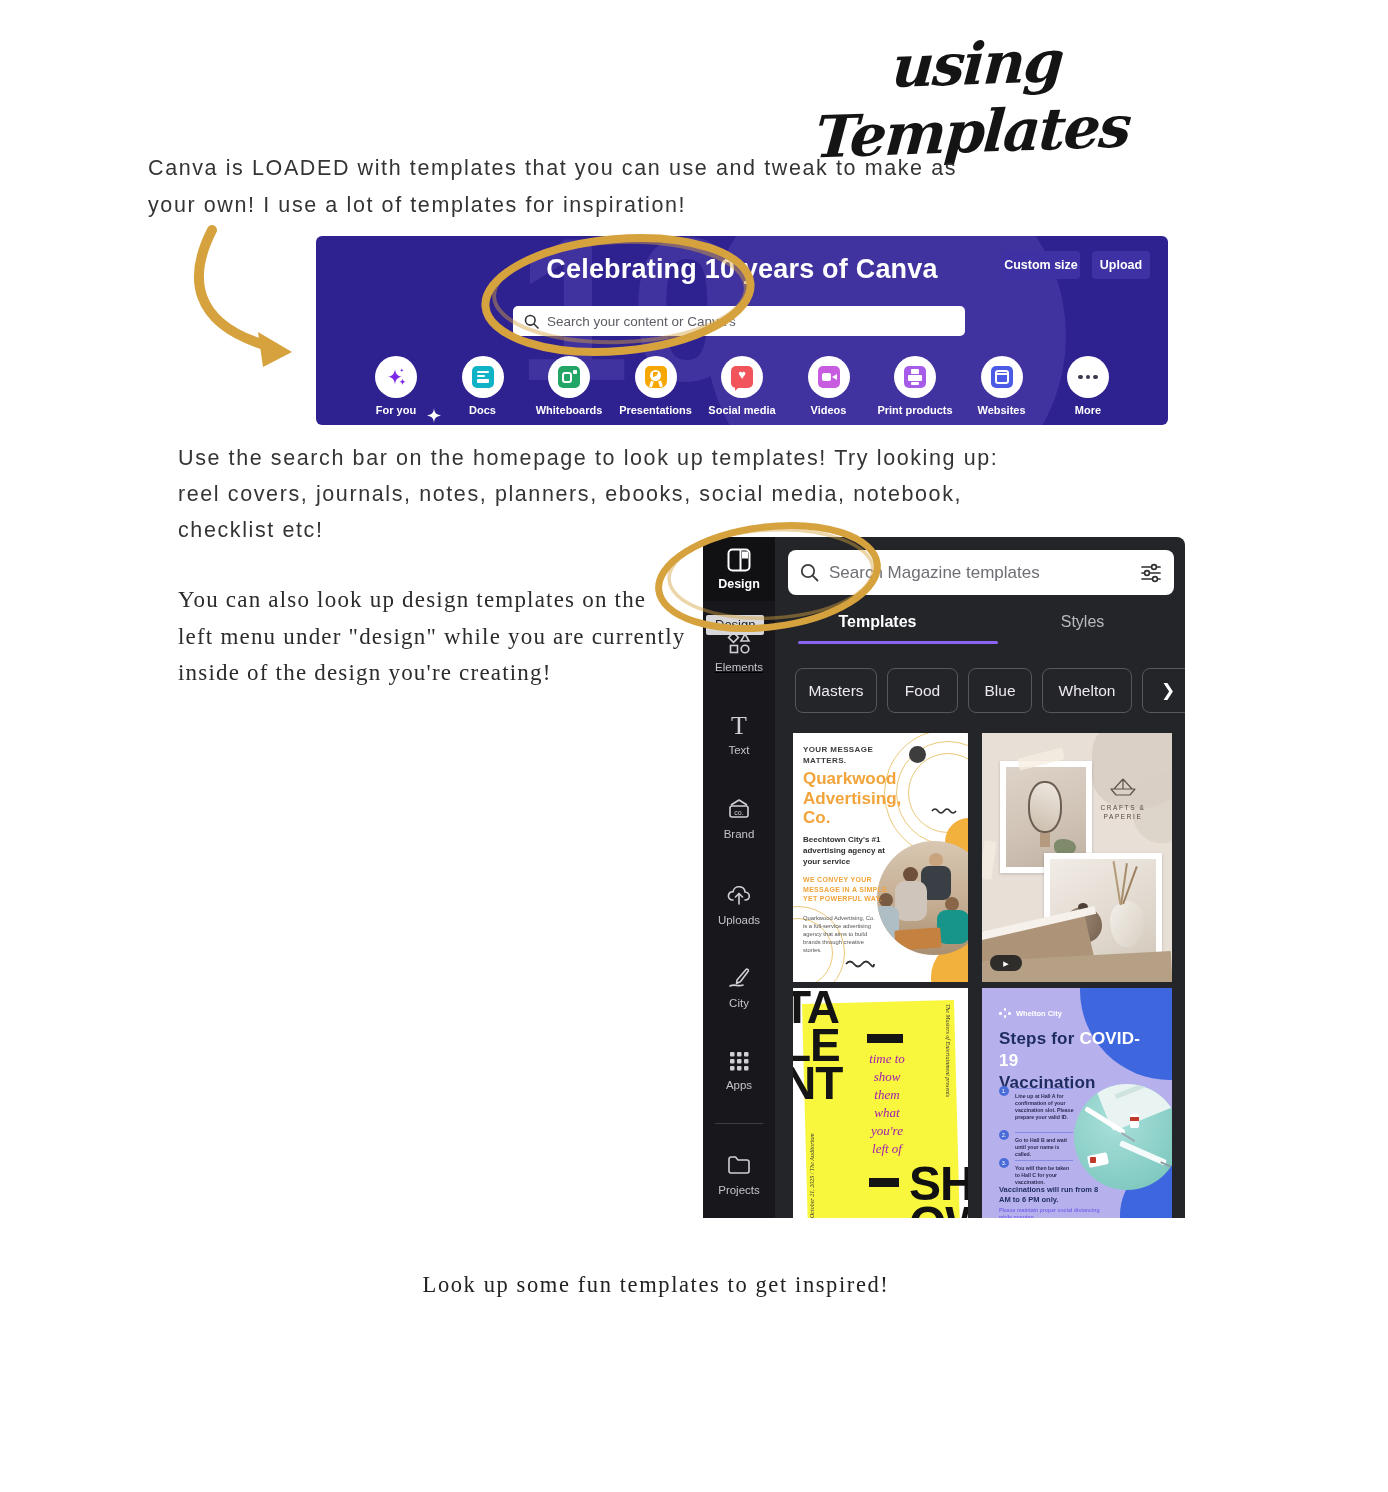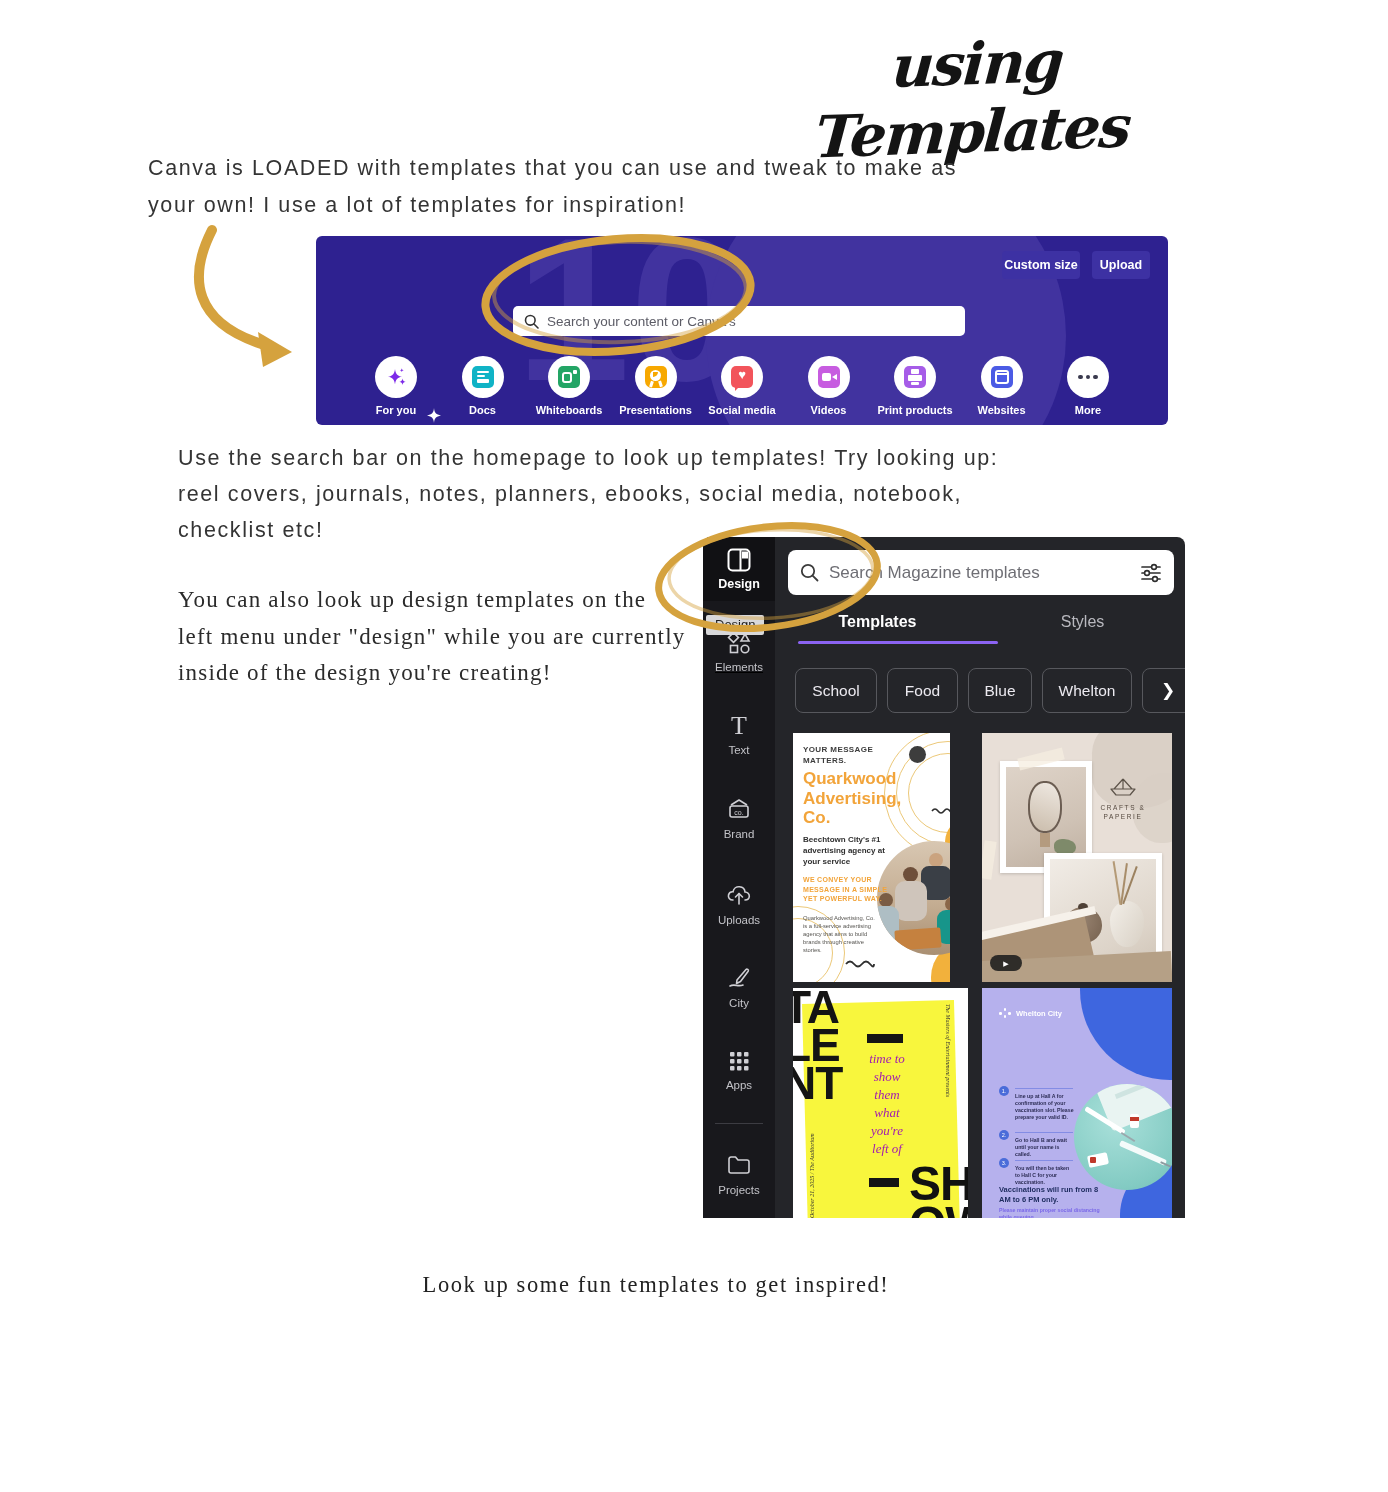--- a/index.html
+++ b/index.html
@@ -56,21 +56,21 @@
   .ed-tabs { left:72px; top:76px; width:410px; display:flex; }
   .ed-tab { flex:1; text-align:center; font-size:16px; }
   .ed-tab.active { color:#ffffff; font-weight:bold; }
   .ed-tab.idle { color:#b9b9bf; }
   .tab-underline { left:95px; top:104px; width:200px; height:3px; background:#8B63F2; border-radius:2px; }
   .chip { top:131px; height:45px; border:1px solid #57585d; border-radius:8px; background:#242529;
           color:#eceaf0; font-size:15.5px; display:flex; align-items:center; justify-content:center; }
   .thumb { overflow:hidden; position:absolute; }
 
   
-  .t1 { left:90px; top:196px; width:157px; height:249px; background:#fff; }
+  .t1 { left:90px; top:196px; width:175px; height:249px; background:#fff; }
   .t1 .ring { position:absolute; border:1px solid #ecc878; border-radius:50%; }
   
   .t2 { left:279px; top:196px; width:190px; height:249px; background:#E8DFD7; }
   
   .t3 { left:90px; top:451px; width:175px; height:230px; background:#fff; }
   
   .t4 { left:279px; top:451px; width:190px; height:230px; background:#B6B1ED; }
 
   .gold-anno { z-index:40; pointer-events:none; }
   svg text { font-family:"Liberation Sans", sans-serif; }
@@ -84,20 +84,21 @@
 
 <svg class="abs gold-anno" style="left:180px; top:222px;" width="140" height="155" viewBox="0 0 140 155">
   <path d="M32 8 C 8 55, 12 102, 88 124" fill="none" stroke="#D5A23E" stroke-width="10" stroke-linecap="round"></path>
   <polygon points="112,130 78,110 83,145" fill="#D5A23E"></polygon>
 </svg>
 
 <div class="abs home-shot">
   <div class="abs decor-ten">10</div>
   <div class="abs decor-circle"></div>
 
+  <div class="abs home-title">Celebrating 10 years of Canva</div>
 
   <div class="abs home-btn" style="left:686px; width:78px;">Custom size</div>
   <div class="abs home-btn" style="left:776px; width:58px;">Upload</div>
 
   <div class="abs home-search">
     <svg width="15" height="15" viewBox="0 0 15 15">
       <circle cx="6.3" cy="6.3" r="4.8" fill="none" stroke="#333" stroke-width="1.6"></circle>
       <line x1="10" y1="10" x2="14" y2="14" stroke="#333" stroke-width="1.6" stroke-linecap="round"></line>
     </svg>
     <span class="ph">Search your content or Canva's</span>
@@ -303,21 +304,21 @@
       <circle cx="15" cy="16" r="2.4" fill="#fff" stroke="#2e2e2e" stroke-width="1.6"></circle>
     </svg>
   </div>
 
   <div class="abs ed-tabs">
     <div class="ed-tab active">Templates</div>
     <div class="ed-tab idle">Styles</div>
   </div>
   <div class="abs tab-underline"></div>
 
-  <div class="abs chip" style="left:92px; width:82px;">School</div>
+  <div class="abs chip" style="left:92px; width:82px;">Masters</div>
   <div class="abs chip" style="left:184px; width:71px;">Food</div>
   <div class="abs chip" style="left:265px; width:64px;">Blue</div>
   <div class="abs chip" style="left:339px; width:90px;">Whelton</div>
   <div class="abs chip" style="left:439px; width:52px;">
     <span style="font-size:17px;color:#fff;">❯</span>
   </div>
 
   <div class="thumb t1">
     <div class="ring" style="left:115px; top:20px; width:80px; height:80px;"></div>
     <div class="ring" style="left:103px; top:8px; width:104px; height:104px;"></div>
@@ -413,20 +414,24 @@
   <div class="thumb t4">
     <div class="abs" style="left:98px; top:-88px; width:180px; height:180px; border-radius:50%; background:#3E66DF;"></div>
     <div class="abs" style="left:138px; top:172px; width:110px; height:110px; border-radius:50%; background:#3E66DF;"></div>
     <div class="abs" style="left:17px; top:20px; width:12px; height:10px;">
       <div style="position:absolute;left:0;top:4px;width:2.5px;height:2.5px;border-radius:50%;background:#fff;"></div>
       <div style="position:absolute;left:4.5px;top:0;width:2.5px;height:2.5px;border-radius:50%;background:#fff;"></div>
       <div style="position:absolute;left:9px;top:4px;width:2.5px;height:2.5px;border-radius:50%;background:#fff;"></div>
       <div style="position:absolute;left:4.5px;top:7px;width:2.5px;height:2.5px;border-radius:50%;background:#fff;"></div>
     </div>
     <div class="abs" style="left:34px; top:21px; font-size:7.5px; font-weight:bold; color:#fff;">Whelton City</div>
+    <div class="abs" style="left:17px; top:40px; width:160px; font-size:17px; font-weight:bold; line-height:22px; color:#1D2B5E; letter-spacing:.2px;">
+      <span>Steps for </span><span style="color:#ffffff;">COVID-19</span><br>
+      <span>Vaccination</span>
+    </div>
     <div class="abs" style="left:92px; top:96px; width:106px; height:106px; border-radius:50%; overflow:hidden; background:radial-gradient(circle at 40% 35%,#a9e0da 0%,#83cbc3 70%,#6fbcb4 100%);">
       <div style="position:absolute;left:28px;top:-8px;width:70px;height:44px;background:#e9f4f2;transform:rotate(-22deg);border-radius:4px;"></div>
       <div style="position:absolute;left:40px;top:2px;width:44px;height:5px;background:#cfe4e1;transform:rotate(-22deg);"></div>
       <div style="position:absolute;left:8px;top:34px;width:46px;height:5px;background:#ffffff;transform:rotate(32deg);border-radius:2px;"></div>
       <div style="position:absolute;left:46px;top:52px;width:16px;height:2px;background:#9aa7ac;transform:rotate(32deg);"></div>
       <div style="position:absolute;left:44px;top:66px;width:50px;height:6px;background:#f4fbfa;transform:rotate(24deg);border-radius:2px;"></div>
       <div style="position:absolute;left:86px;top:80px;width:14px;height:2px;background:#8e9ba0;transform:rotate(24deg);"></div>
       <div style="position:absolute;left:56px;top:30px;width:9px;height:14px;background:#fff;border-radius:2px;"></div>
       <div style="position:absolute;left:56px;top:33px;width:9px;height:4px;background:#c0392b;"></div>
       <div style="position:absolute;left:14px;top:70px;width:20px;height:12px;background:#fff;transform:rotate(-12deg);border-radius:2px;"></div>

